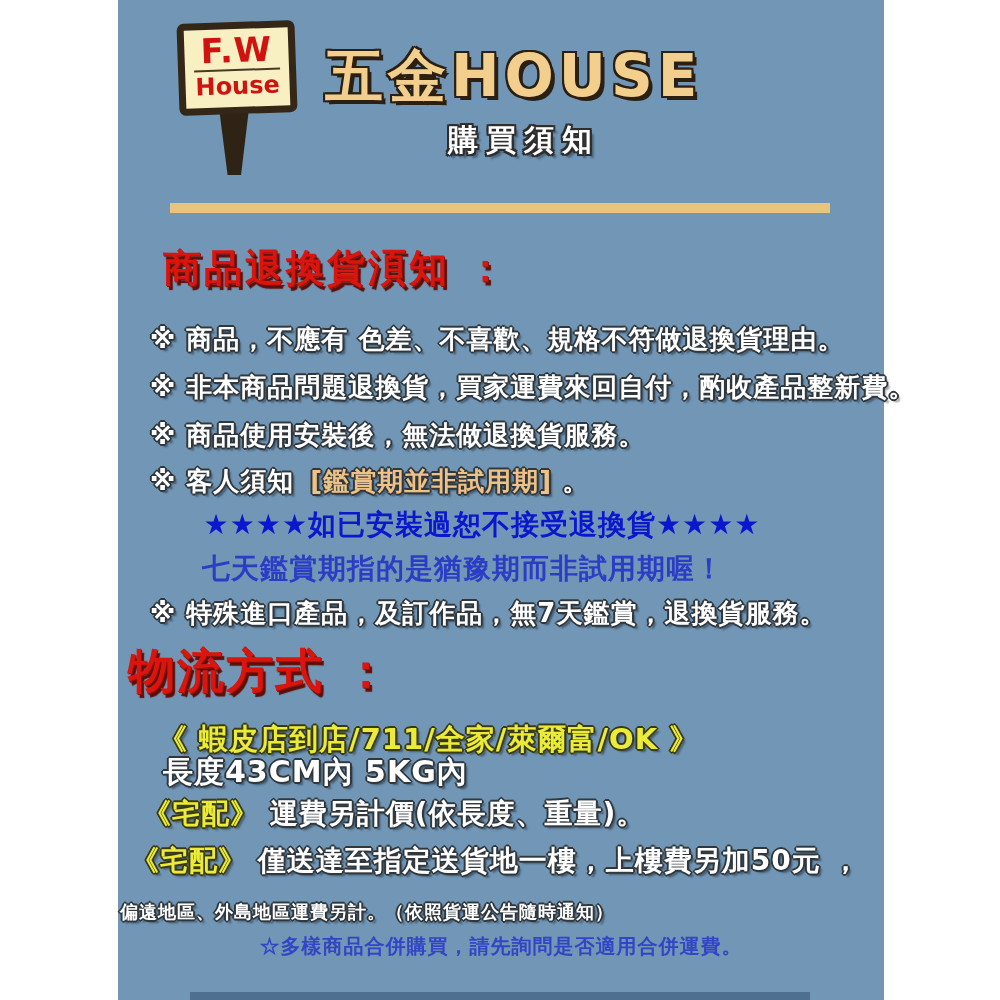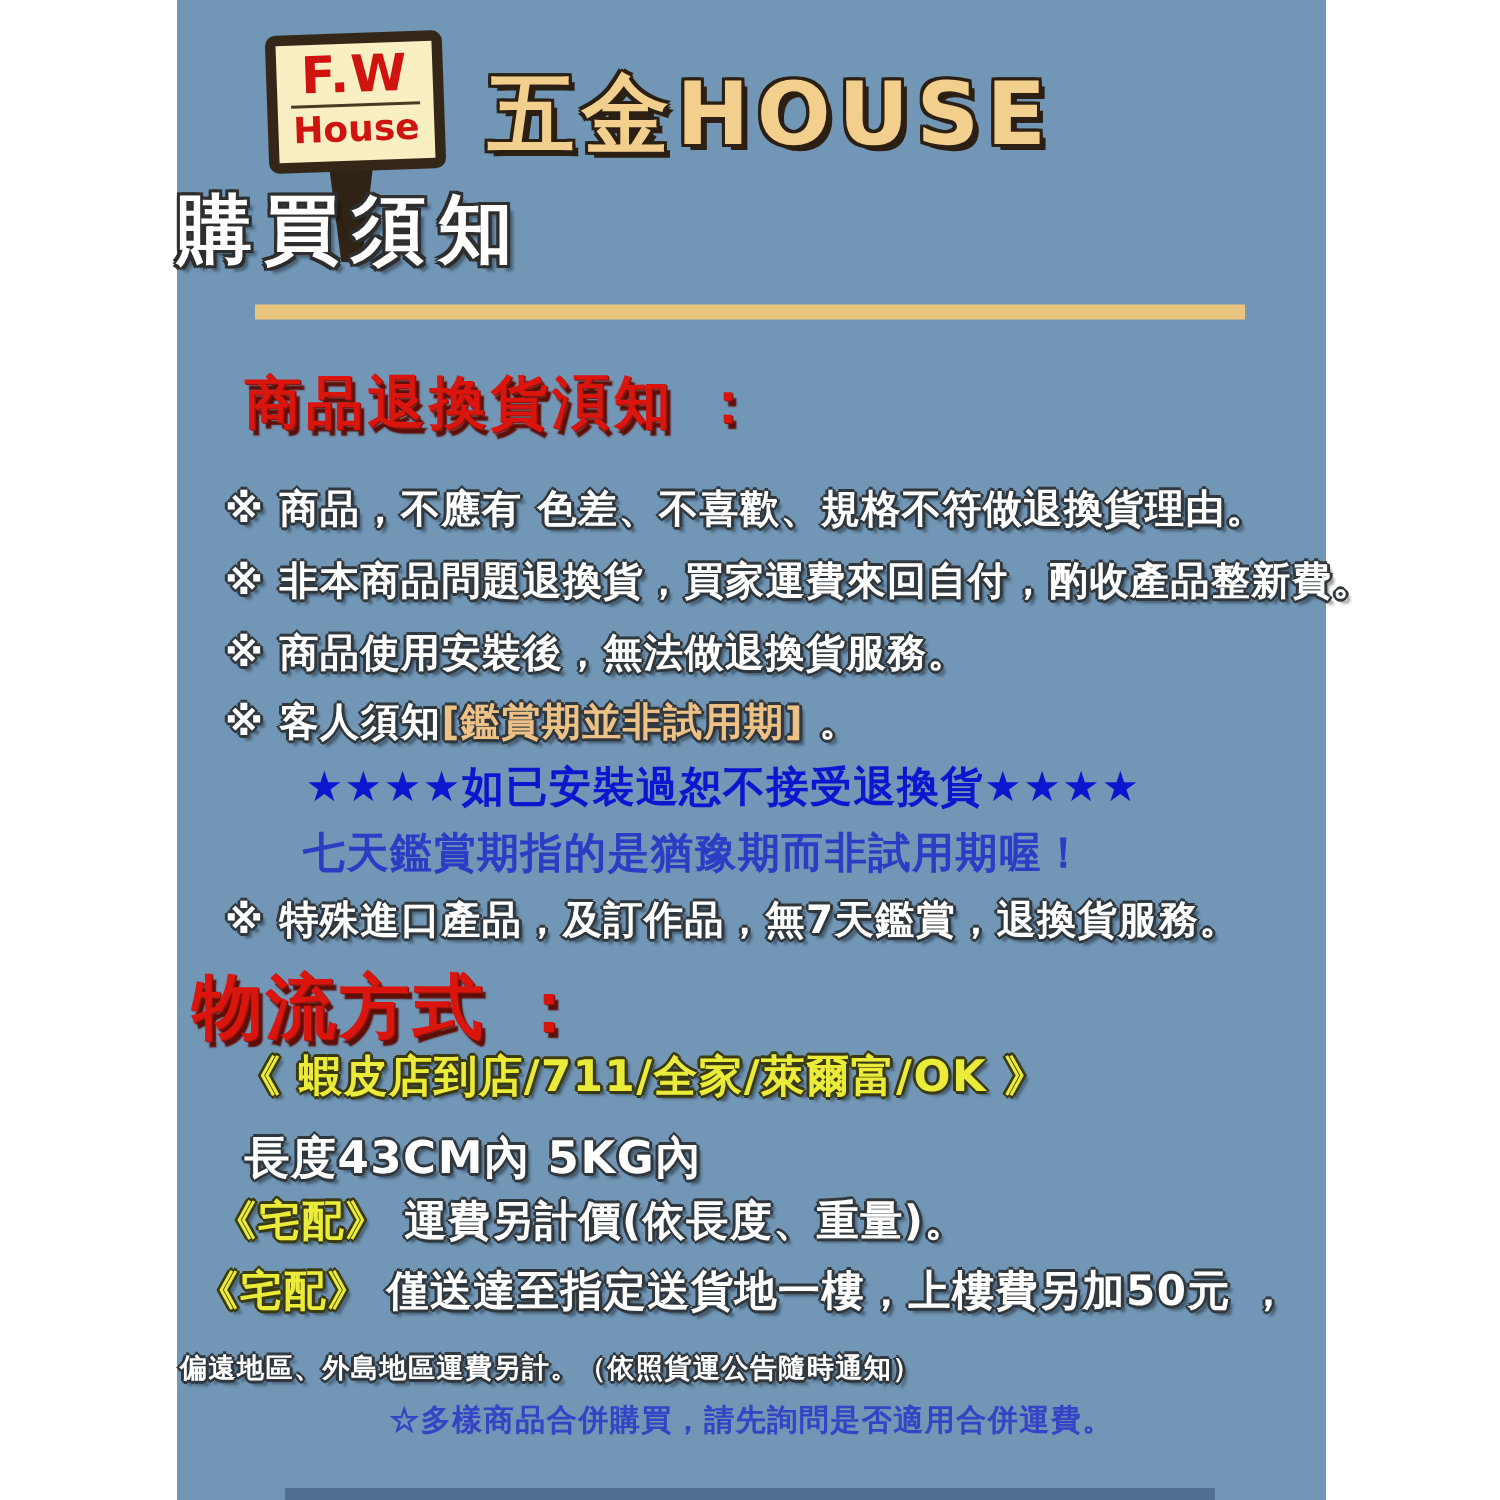--- a/index.html
+++ b/index.html
@@ -18,22 +18,22 @@
            letter-spacing:1px;}
   .sign-rule{width:82%;margin:0 auto;border-top:2px solid #4a3a22;}
   .sign-house{font-size:24px;font-weight:bold;color:#cf1410;line-height:30px;}
 
   
   .title{position:absolute;left:325px;top:38px;font-size:58px;font-weight:bold;color:#f3cf8e;
          letter-spacing:5px;
          text-shadow:-2px 0 #2b2013,2px 0 #2b2013,0 -2px #2b2013,0 2px #2b2013,
                      -2px -2px #2b2013,2px 2px #2b2013,-2px 2px #2b2013,2px -2px #2b2013,
                      4px 4px 0 #2b2013;}
-  .subtitle{position:absolute;left:118px;top:120px;width:812px;
-            font-size:50px;font-weight:bold;color:#ffffff;letter-spacing:8px;
+  .subtitle{position:absolute;left:118px;top:120px;width:812px;text-align:center;
+            font-size:30px;font-weight:bold;color:#ffffff;letter-spacing:8px;
             text-shadow:-2px 0 #2e2e2e,2px 0 #2e2e2e,0 -2px #2e2e2e,0 2px #2e2e2e,
                         -2px -2px #2e2e2e,2px 2px #2e2e2e,-2px 2px #2e2e2e,2px -2px #2e2e2e,
                         4px 4px 2px rgba(0,0,0,.35);}
   .divider{position:absolute;left:170px;top:203px;width:660px;height:10px;background:#e9c47d;}
 
   
   .h-red{position:absolute;font-weight:bold;color:#da150e;
          text-shadow:1px 1px 0 #8d130a,3px 4px 1px #5d0e06;}
   .h-returns{left:163px;top:243px;font-size:38px;letter-spacing:3px;}
   .h-logistics{left:128px;top:640px;font-size:47px;letter-spacing:2px;}
@@ -41,34 +41,34 @@
   
   .wtext{position:absolute;font-size:26px;font-weight:bold;color:#ffffff;letter-spacing:1px;
          text-shadow:-2px 0 #30383e,2px 0 #30383e,0 -2px #30383e,0 2px #30383e,
                      -1px -1px #30383e,1px 1px #30383e,-1px 1px #30383e,1px -1px #30383e,
                      3px 3px 2px rgba(0,0,0,.4);white-space:nowrap;}
   .b1{left:150px;top:322px;}
   .b2{left:150px;top:370px;}
   .b3{left:150px;top:418px;}
   .b4{left:150px;top:464px;}
   .b5{left:150px;top:596px;}
-  .tan{color:#eec287;}
+  .tan{color:#eec287;margin-left:16px;}
 
   .starline{position:absolute;left:118px;top:506px;width:728px;text-align:center;
             font-size:28px;font-weight:bold;color:#0a17cf;letter-spacing:1px;}
   .noteline{position:absolute;left:118px;top:550px;width:690px;text-align:center;
             font-family:"DejaVu Serif","Liberation Serif",serif;
             font-size:28px;font-weight:bold;color:#2c3dc5;letter-spacing:1px;}
 
   
   .ytext{color:#ebeb3a;
          text-shadow:-2px 0 #3a3a12,2px 0 #3a3a12,0 -2px #3a3a12,0 2px #3a3a12,
                      -1px -1px #3a3a12,1px 1px #3a3a12,-1px 1px #3a3a12,1px -1px #3a3a12,
                      3px 3px 2px rgba(0,0,0,.4);}
-  .store{left:158px;top:698px;font-size:29px;}
+  .store{left:158px;top:720px;font-size:29px;}
   .size{left:163px;top:752px;font-size:30px;}
   .home1{left:143px;top:795px;font-size:28px;}
   .home2{left:131px;top:842px;font-size:28px;}
   .remote{left:120px;top:888px;font-size:18px;margin-top:12px;}
   .combine{position:absolute;left:118px;top:933px;width:766px;text-align:center;
            font-family:"DejaVu Serif","Liberation Serif",serif;
            font-size:20px;font-weight:bold;color:#3344c4;letter-spacing:1px;}
 
   .bottombar{position:absolute;left:190px;top:992px;width:620px;height:8px;background:#4e6f8f;}
 </style>

